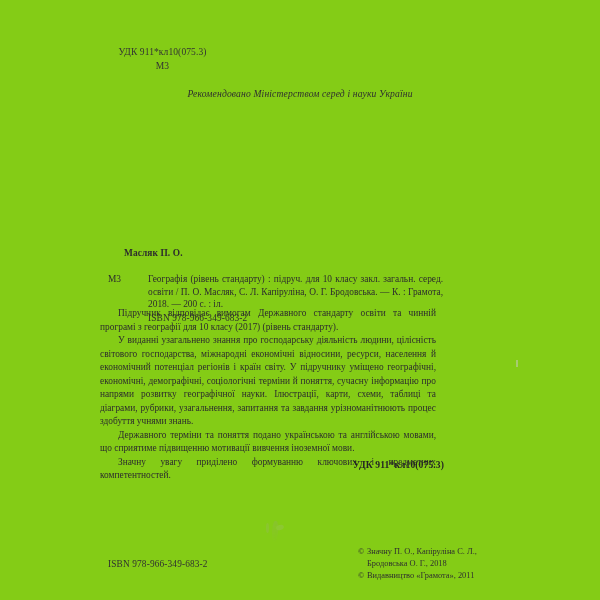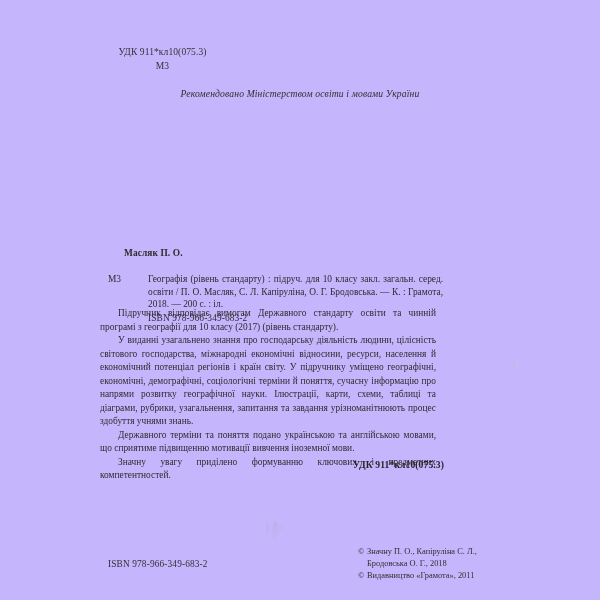--- a/index.html
+++ b/index.html
@@ -13,21 +13,21 @@
     overflow: hidden;
     font-family: "Liberation Serif", "DejaVu Serif", serif;
     color: #2b2b2b;
     position: relative;
     -webkit-font-smoothing: antialiased;
   }
 
   .page {
     position: absolute;
     inset: 0;
-    background: #c4b5fd;
+    background: #84cc16;
   }
 
   
   .udk-top {
     position: absolute;
     left: 110px;
     top: 46px;
     font-size: 9.5px;
     letter-spacing: 0.1px;
     line-height: 1.45;
@@ -216,21 +216,21 @@
 <body>
 
 <div class="page">
 
   <div class="udk-top">
     <span>УДК 911*кл10(075.3)</span>
     <span class="line2">М3</span>
   </div>
 
   <div class="recommend">
-    <span class="r1">Рекомендовано Міністерством освіти і мовами України</span>
+    <span class="r1">Рекомендовано Міністерством серед і науки України</span>
   </div>
 
   <div class="biblio">
     <span class="author">Масляк П. О.</span>
     <span class="record">
       <span class="mark">М3</span>
       <span>Географія (рівень стандарту) : підруч. для 10 класу закл. загальн. серед. освіти / П. О. Масляк, С. Л. Капіруліна, О. Г. Бродовська. — К. : Грамота, 2018. — 200 с. : іл.</span>
     </span>
     <span class="isbn">ISBN 978-966-349-683-2</span>
   </div>

